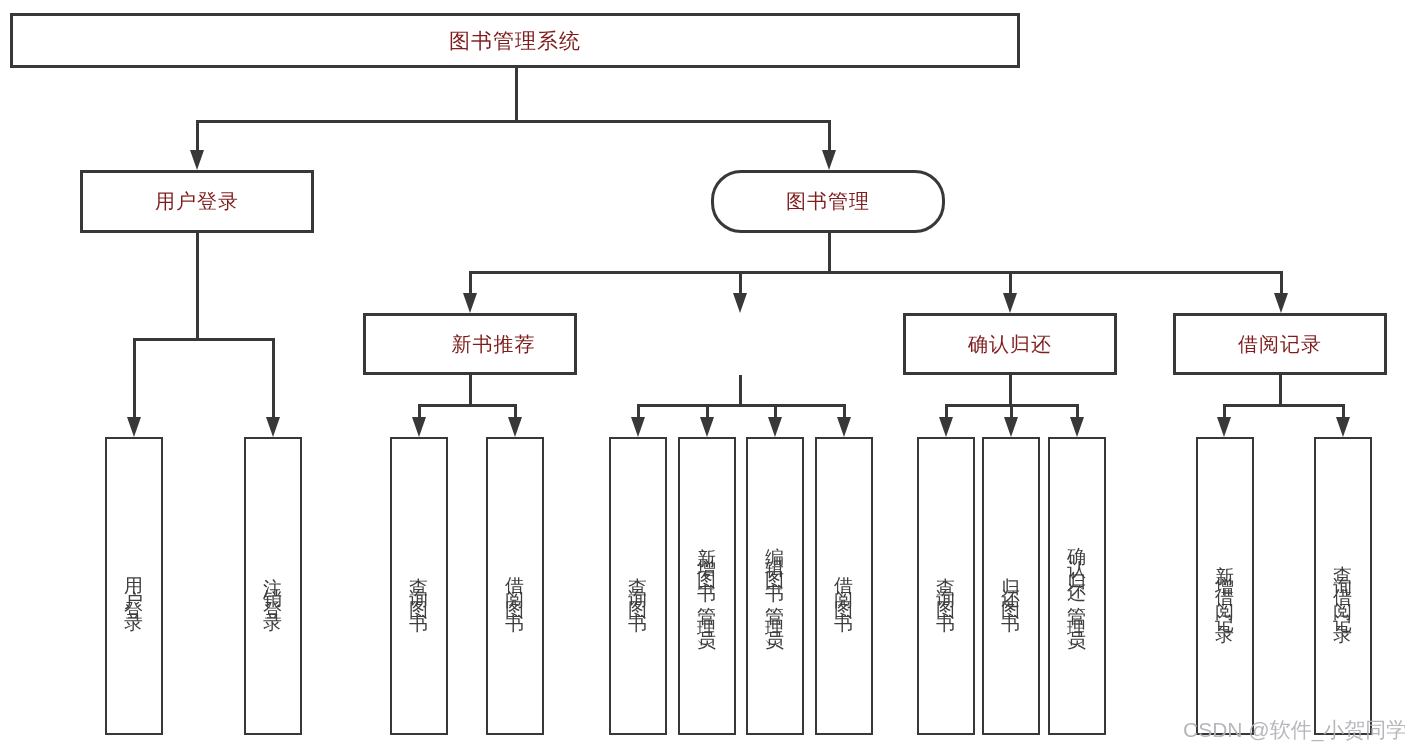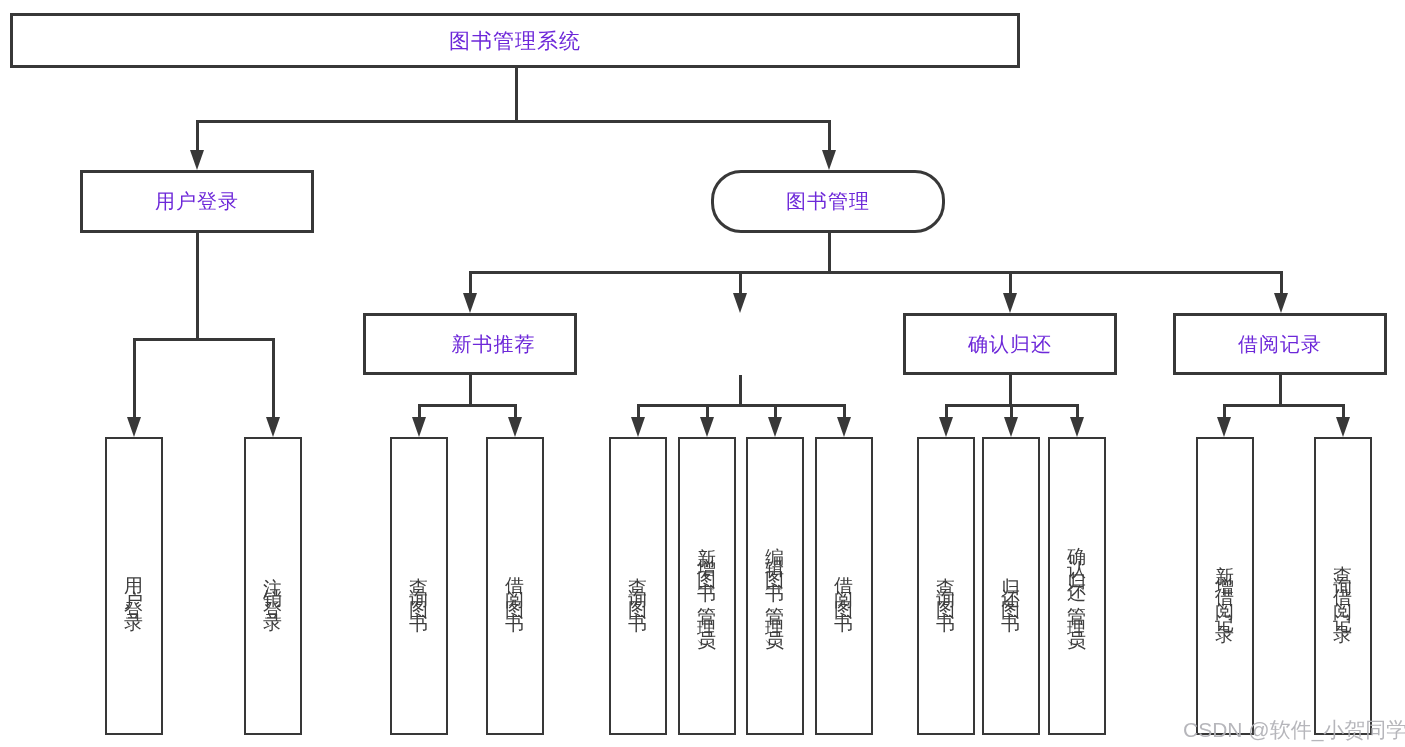--- a/index.html
+++ b/index.html
@@ -14,21 +14,21 @@
   
   .hbox {
     position: absolute;
     box-sizing: border-box;
     border: 3px solid #383838;
     background: #ffffff;
     display: flex;
     align-items: center;
     justify-content: center;
     font-size: 20px;
-    color: #6d28d9;
+    color: #7f1d1d;
     letter-spacing: 1px;
   }
   .hbox.root { font-size: 21px; }
   
   .vbox {
     position: absolute;
     box-sizing: border-box;
     border: 2.5px solid #383838;
     background: #ffffff;
     width: 58px;

